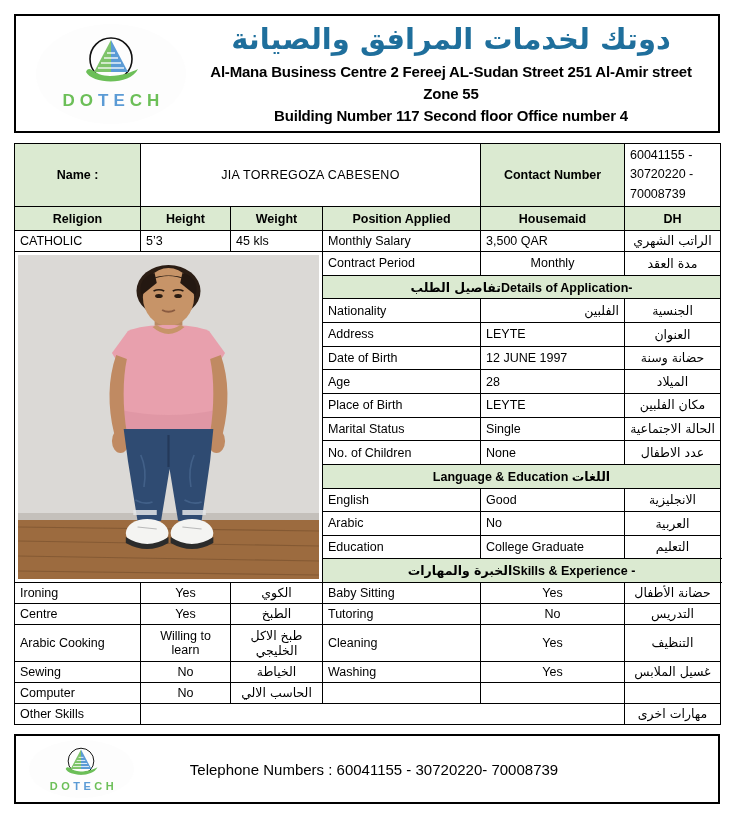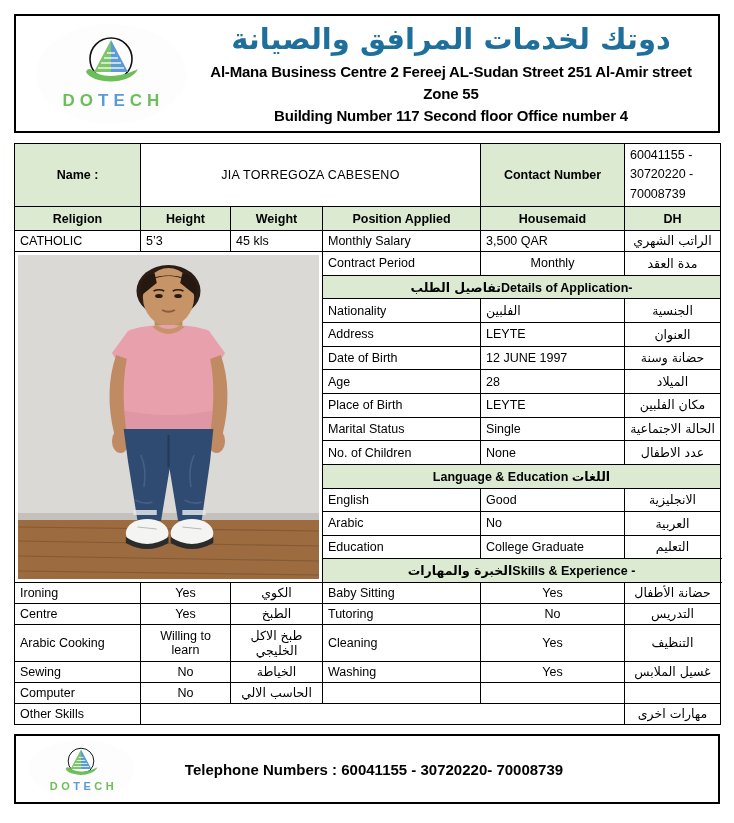--- a/index.html
+++ b/index.html
@@ -166,21 +166,21 @@
     flex-direction: column;
     align-items: center;
     justify-content: center;
   }
   .footer-logo .logo-mark { width: 44px; height: 33px; }
   .footer-logo .logo-word { font-size: 11px; letter-spacing: 3.5px; margin-top: 0; }
   .footer-tel {
     flex: 1 1 auto;
     text-align: center;
     font-size: 15px;
-    font-weight: 700;
+    font-weight: 400;
     padding-right: 116px;
   }
 </style>
 </head>
 <body>
 
 <div class="page">
 
   <div class="header-box">
     <div class="logo-cell">
@@ -314,21 +314,21 @@
         <td class="ctr">Monthly</td>
         <td class="ar">مدة العقد</td>
       </tr>
 
       <tr>
         <td class="sec-head" colspan="3"><span class="ar-in">تفاصيل الطلب</span><span>Details of Application-</span></td>
       </tr>
 
       <tr>
         <td>Nationality</td>
-        <td class="ar-c" style="text-align:left">الفلبين</td>
+        <td class="ar-c" style="text-align:right">الفلبين</td>
         <td class="ar">الجنسية</td>
       </tr>
 
       <tr>
         <td>Address</td>
         <td>LEYTE</td>
         <td class="ar">العنوان</td>
       </tr>
 
       <tr>

